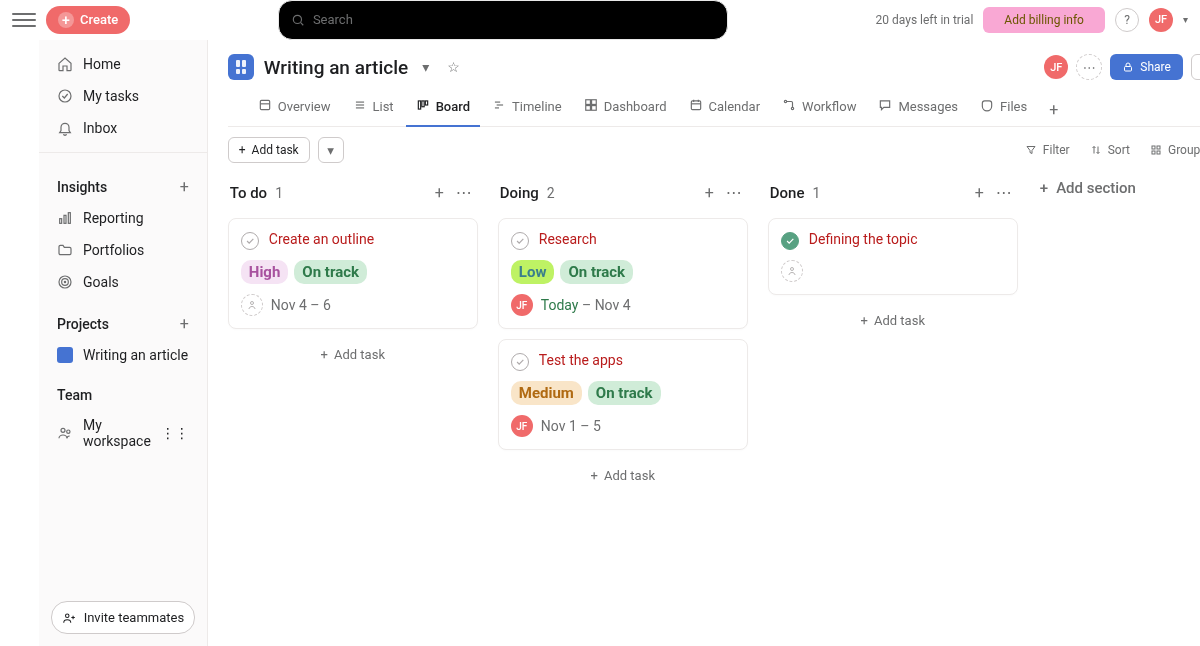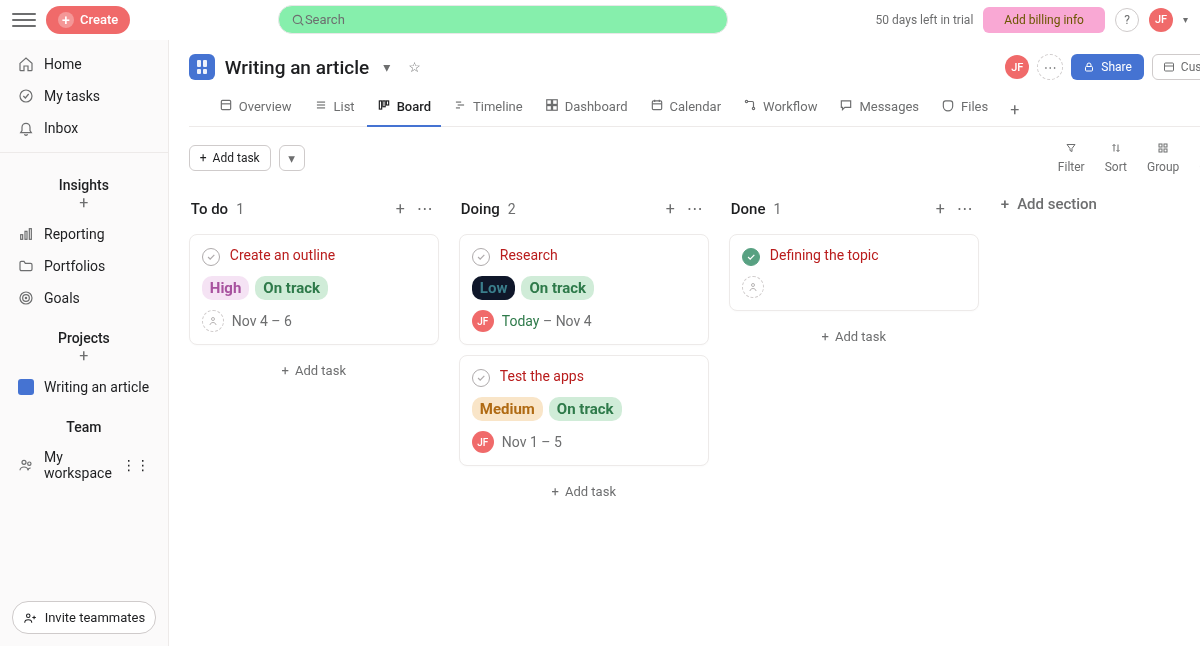--- a/index.html
+++ b/index.html
@@ -5,34 +5,34 @@
 * { box-sizing: border-box; margin: 0; padding: 0; font-family: -apple-system, BlinkMacSystemFont, "Segoe UI", Roboto, sans-serif; }
 body { width: 1200px; height: 646px; overflow: hidden; background: #fff; color: #1e1f21; font-size: 13px; }
 
 
 .topbar { height: 40px; display: flex; align-items: center; padding: 0 12px; gap: 10px; border-bottom: 1px solid transparent; }
 .hamburger { width: 24px; height: 24px; display: flex; flex-direction: column; justify-content: center; gap: 4px; cursor: pointer; }
 .hamburger span { height: 2px; background: #6d6e6f; border-radius: 1px; }
 .create-btn { display: flex; align-items: center; gap: 6px; background: #f06a6a; color: #fff; border: none; border-radius: 16px; padding: 6px 12px; font-size: 13px; font-weight: 500; cursor: pointer; }
 .create-btn .plus-circle { width: 16px; height: 16px; border-radius: 50%; background: rgba(255,255,255,0.3); display: flex; align-items: center; justify-content: center; font-size: 14px; line-height: 1; }
 .search-wrap { flex: 1; display: flex; justify-content: center; }
-.search { width: 450px; height: 29px; background: #86efac; border: 1px solid #e8e8e8; border-radius: 14px; display: flex; align-items: center; padding: 0 12px; color: #6d6e6f; }
+.search { width: 450px; height: 40px; background: #000000; border: 1px solid #e8e8e8; border-radius: 14px; display: flex; align-items: center; padding: 0 12px; gap: 8px; color: #6d6e6f; }
 .search svg { width: 14px; height: 14px; }
 .trial-text { color: #6d6e6f; font-size: 12px; }
 .billing-btn { background: #f9a8d4; color: #6b5600; border: none; border-radius: 6px; padding: 6px 21px; font-size: 12px; cursor: pointer; }
 .help-btn { width: 24px; height: 24px; border-radius: 50%; border: 1px solid #cfcbcb; background: #fff; color: #6d6e6f; font-size: 12px; cursor: pointer; }
 .avatar-small { width: 24px; height: 24px; border-radius: 50%; background: #f06a6a; color: #fff; display: flex; align-items: center; justify-content: center; font-size: 11px; font-weight: 500; }
 .chevron-down { font-size: 10px; color: #6d6e6f; cursor: pointer; }
 
 
-.layout { display: flex; height: calc(100% - 40px); }
+.layout { display: flex; height: calc(100% - 40px); margin-left: 39px; }
 .sidebar { width: 200px; background: #fbfafa; border-right: 1px solid #edeae9; display: flex; flex-direction: column; padding-top: 8px; }
 .nav-item { display: flex; align-items: center; gap: 10px; padding: 8px 18px; color: #1e1f21; cursor: pointer; font-size: 14px; }
 .nav-item svg, .nav-item .icon-slot { width: 16px; height: 16px; color: #6d6e6f; flex-shrink: 0; }
-.section-label { padding: 16px 18px 6px; font-size: 14px; font-weight: 500; color: #1e1f21; display: flex; justify-content: space-between; align-items: center; flex-direction: column; }
+.section-label { padding: 16px 18px 6px; font-size: 14px; font-weight: 500; color: #1e1f21; display: flex; justify-content: space-between; align-items: center; }
 .section-label .plus-ghost { color: #6d6e6f; cursor: pointer; font-size: 16px; font-weight: 400; }
 .project-color { width: 12px; height: 12px; border-radius: 3px; background: #4573d2; }
 .sidebar-divider { height: 1px; background: #edeae9; margin: 8px 0; }
 .sidebar-spacer { flex: 1; }
 .invite-btn { margin: 12px; padding: 8px; border: 1px solid #cfcbcb; border-radius: 16px; background: #fff; display: flex; align-items: center; justify-content: center; gap: 8px; cursor: pointer; font-size: 13px; color: #1e1f21; }
 
 .main { flex: 1; display: flex; flex-direction: column; }
 
 
 .proj-header { padding: 14px 20px 0; }
@@ -53,42 +53,42 @@
 .tab { display: flex; align-items: center; gap: 6px; padding: 6px 10px 10px; color: #6d6e6f; font-size: 13px; cursor: pointer; border-bottom: 2px solid transparent; margin-bottom: -1px; }
 .tab.active { color: #1e1f21; border-bottom-color: #4573d2; font-weight: 500; }
 .tab svg { width: 14px; height: 14px; }
 .tab-plus { padding: 6px 10px; color: #6d6e6f; cursor: pointer; font-size: 16px; }
 
 
 .toolbar { display: flex; align-items: center; padding: 10px 20px; gap: 8px; }
 .add-task-btn { display: flex; align-items: center; gap: 6px; background: #fff; border: 1px solid #cfcbcb; border-radius: 6px; padding: 5px 10px; font-size: 12px; cursor: pointer; color: #1e1f21; }
 .add-task-more { width: 26px; height: 26px; border: 1px solid #cfcbcb; border-radius: 6px; background: #fff; display: flex; align-items: center; justify-content: center; cursor: pointer; color: #6d6e6f; }
 .toolbar-right { margin-left: auto; display: flex; gap: 4px; }
-.tb-btn { display: flex; align-items: center; gap: 6px; background: none; border: none; padding: 5px 8px; font-size: 12px; color: #6d6e6f; cursor: pointer; flex-direction: column; }
+.tb-btn { display: flex; align-items: center; gap: 6px; background: none; border: none; padding: 5px 8px; font-size: 12px; color: #6d6e6f; cursor: pointer; }
 
 
 .board { display: flex; gap: 20px; padding: 0 20px 20px; flex: 1; overflow: auto; background: #fff; align-items: flex-start; }
 .column { width: 250px; }
 .col-header { display: flex; align-items: center; gap: 8px; padding: 6px 2px 12px; }
 .col-title { font-size: 15px; font-weight: 500; }
 .col-count { color: #6d6e6f; font-size: 14px; }
 .col-actions { margin-left: auto; display: flex; gap: 4px; }
 .col-icon-btn { background: none; border: none; color: #6d6e6f; cursor: pointer; padding: 4px; font-size: 16px; }
 
 .card { background: #fff; border: 1px solid #edeae9; border-radius: 8px; padding: 12px; margin-bottom: 10px; box-shadow: 0 1px 2px rgba(0,0,0,0.02); }
 .card-title-row { display: flex; align-items: flex-start; gap: 10px; }
 .check { width: 18px; height: 18px; border: 1.5px solid #afabac; border-radius: 50%; display: flex; align-items: center; justify-content: center; flex-shrink: 0; cursor: pointer; margin-top: 1px; }
 .check svg { width: 10px; height: 10px; color: #afabac; }
 .check.done { background: #58a182; border-color: #58a182; }
 .check.done svg { color: #fff; }
 .card-title { font-size: 14px; color: #b91c1c; }
 .tags-row { display: flex; gap: 6px; margin-top: 10px; flex-wrap: wrap; }
 .tag { font-size: 15px; padding: 3px 8px; border-radius: 10px; font-weight: 700; }
 .tag-high { background: #f5e3f4; color: #a8529f; }
-.tag-low { background: #0f172a; color: #3a7e8c; text-align: right; }
+.tag-low { background: #bef264; color: #3a7e8c; text-align: right; }
 .tag-medium { background: #f9e5c8; color: #b06a12; }
 .tag-ontrack { background: #d0ecd8; color: #2e7a4a; }
 .meta-row { display: flex; align-items: center; gap: 8px; margin-top: 10px; }
 .assignee-empty { width: 22px; height: 22px; border: 1px dashed #cfcbcb; border-radius: 50%; display: flex; align-items: center; justify-content: center; color: #afabac; cursor: pointer; }
 .assignee-empty svg { width: 12px; height: 12px; }
 .assignee-avatar { width: 22px; height: 22px; border-radius: 50%; background: #f06a6a; color: #fff; display: flex; align-items: center; justify-content: center; font-size: 10px; font-weight: 500; cursor: pointer; }
 .date-text { font-size: 14px; color: #6d6e6f; }
 .date-today { color: #2e7a4a; }
 
 .add-task-col { display: flex; align-items: center; justify-content: center; gap: 6px; padding: 8px; color: #6d6e6f; font-size: 13px; cursor: pointer; border-radius: 6px; }
@@ -109,21 +109,21 @@
   </button>
   <div class="search-wrap">
     <div class="search">
       <svg viewBox="0 0 24 24" fill="none" stroke="currentColor" stroke-width="2">
           <circle cx="11" cy="11" r="7"></circle>
           <line x1="21" y1="21" x2="16.65" y2="16.65"></line>
         </svg>
       <span>Search</span>
     </div>
   </div>
-  <span class="trial-text">50 days left in trial</span>
+  <span class="trial-text">20 days left in trial</span>
   <button class="billing-btn">Add billing info</button>
   <button class="help-btn">?</button>
   <div class="avatar-small">JF</div>
   <span class="chevron-down">▾</span>
 </div>
 
 <div class="layout">
 
   <div class="sidebar">
     <div class="nav-item">

